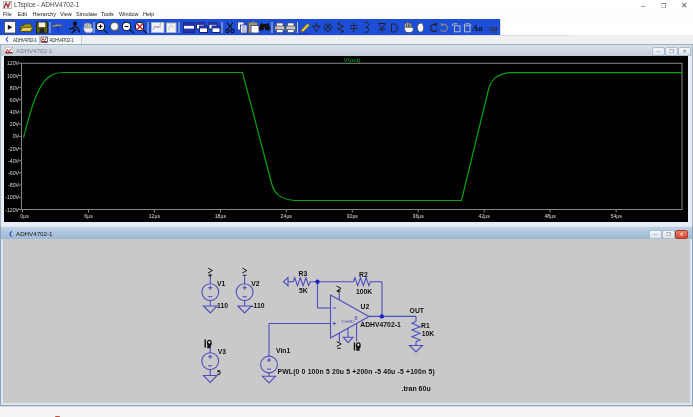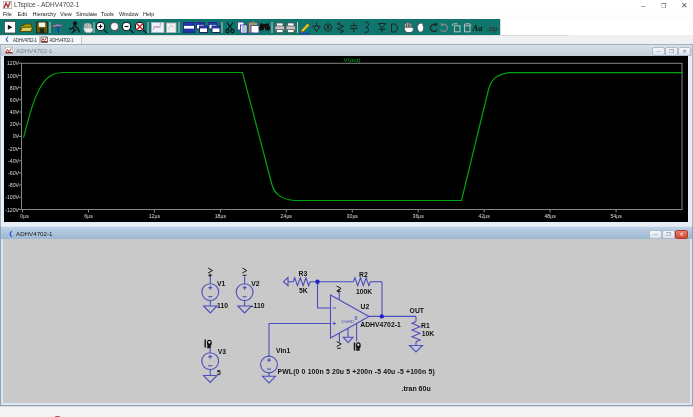--- a/index.html
+++ b/index.html
@@ -7,21 +7,21 @@
 #app{position:absolute;left:0;top:0;width:693px;height:417px;}
 .abs{position:absolute;}
 
 #titlebar{left:0;top:0;width:693px;height:10px;background:#ffffff;}
 #titletext{left:14px;top:1px;font-size:6.5px;color:#444;}
 .wbtn{top:2px;font-size:8px;color:#555;line-height:7px;}
 
 #menubar{left:0;top:10px;width:693px;height:9px;background:#fdfdfd;font-size:5.5px;color:#222;}
 #menubar span{position:absolute;top:1px;}
 
-#toolbar{left:0;top:19px;width:569px;height:16px;background:#0f766e;border-bottom:1px solid #dcdcdc;}
+#toolbar{left:0;top:19px;width:569px;height:16px;background:#1d4ed8;border-bottom:1px solid #dcdcdc;}
 
 #tabbar{left:0;top:36px;width:693px;height:8px;background:#eef0f2;border-bottom:1px solid #9fb0c0;}
 .tab{position:absolute;top:0px;height:8px;background:#f6f7f8;border-right:1px solid #c4c9ce;font-size:5.6px;color:#333;}
 
 #wavewin{left:0;top:45px;width:693px;height:181px;background:#e7edf4;box-shadow:inset 1px 0 0 #aab4c0, inset -1px 0 0 #aab4c0;}
 #wavetitle{left:1px;top:0px;width:691px;height:11px;background:linear-gradient(#d9e0e8,#c3cdd8);}
 #wavetitletext{left:15px;top:2px;font-size:6.2px;color:#7a828c;}
 .mdibtn{position:absolute;top:2px;width:11px;height:7px;border:1px solid #aebdcc;border-radius:2px;background:linear-gradient(#f3f7fa,#d9e2ec);font-size:5px;color:#667;text-align:center;line-height:6px;}
 
 #schwin{left:0;top:226px;width:693px;height:180px;background:#dde6f0;box-shadow:inset 1px 0 0 #8fa3b8, inset -1px 0 0 #8fa3b8, inset 0 -1px 0 #8fa3b8;}

